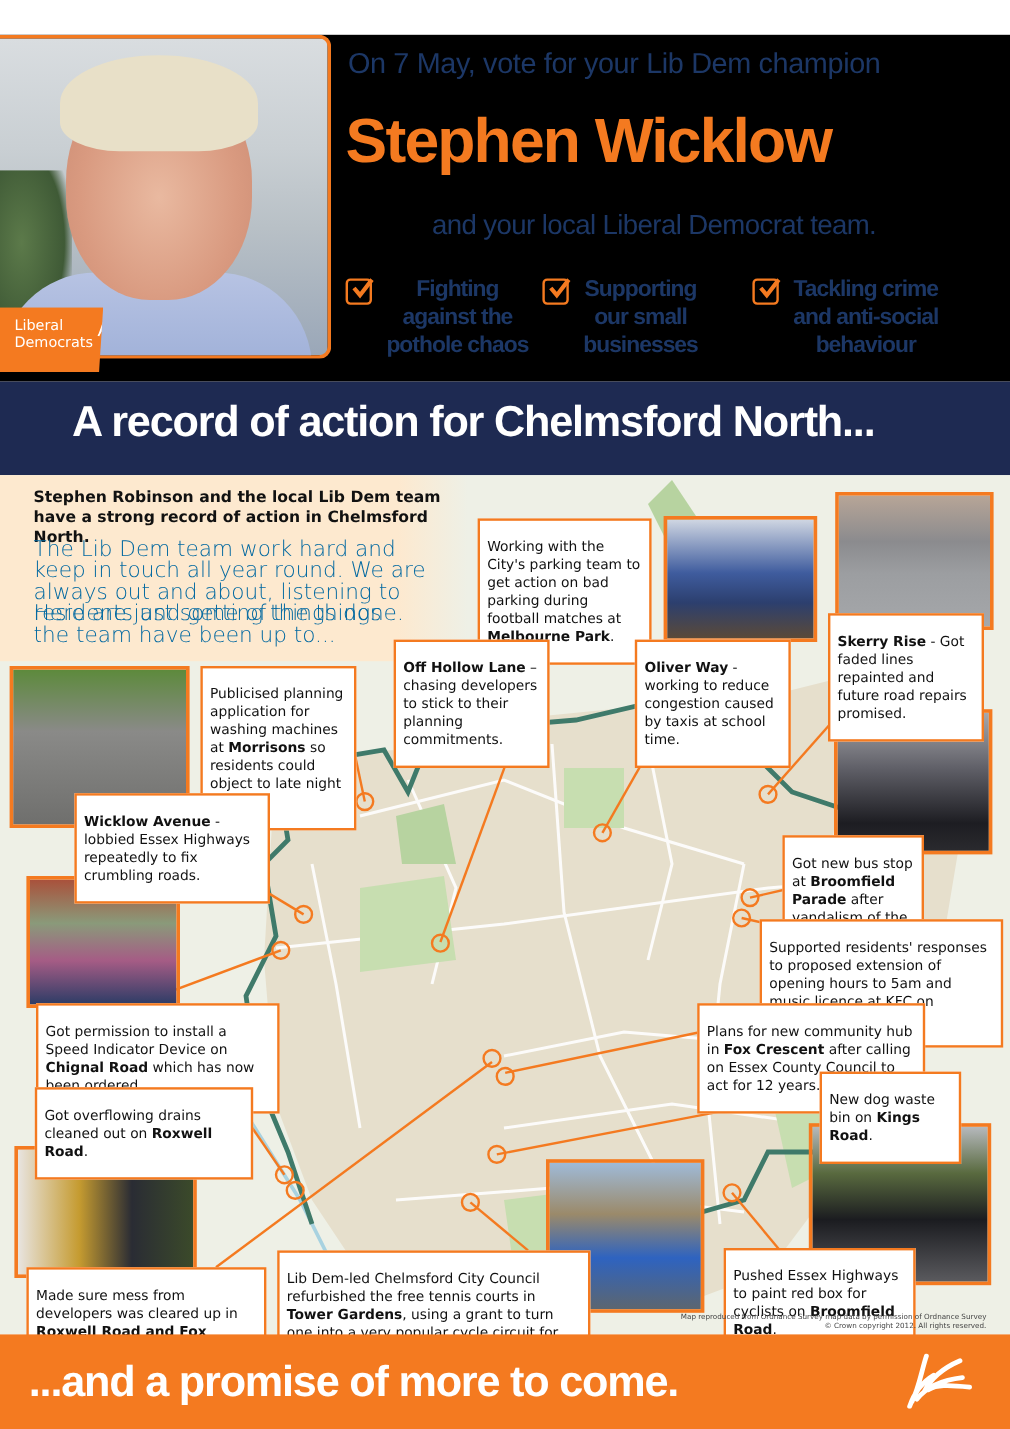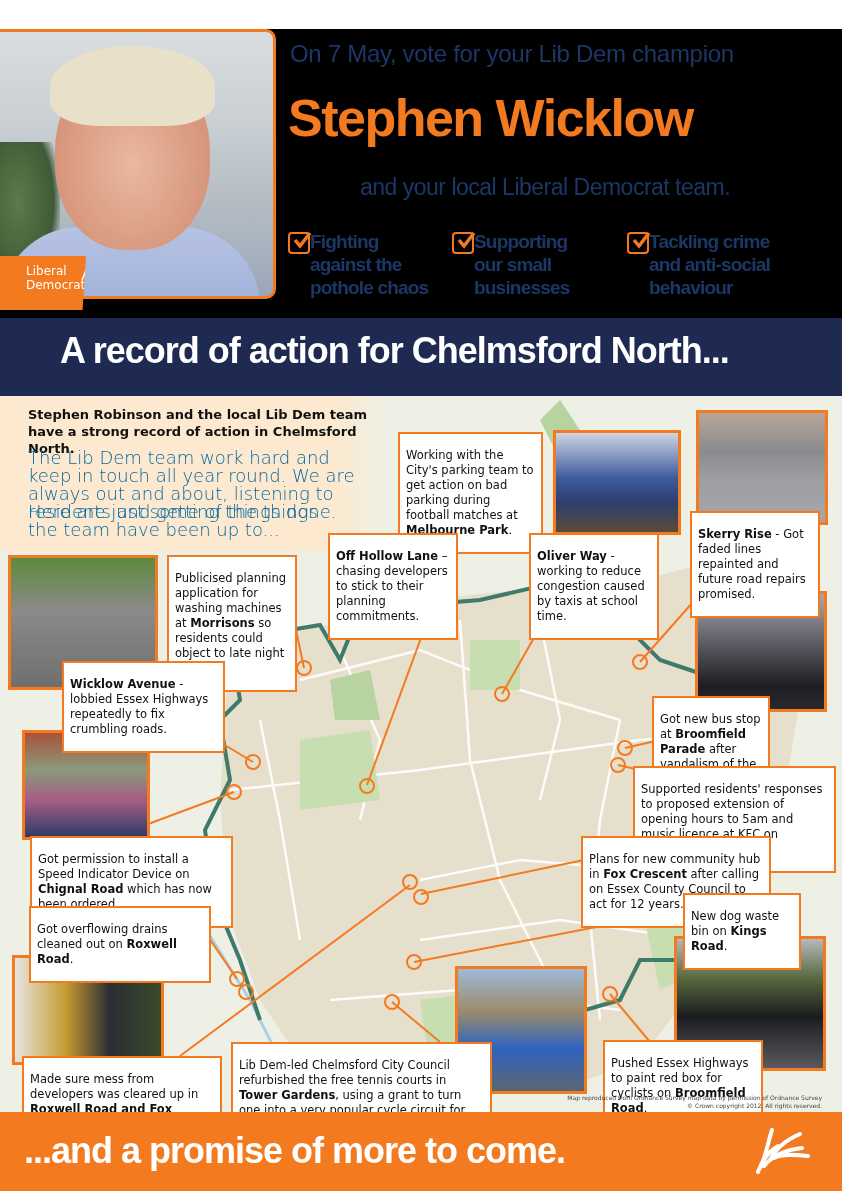--- a/index.html
+++ b/index.html
@@ -7,26 +7,26 @@
   .page { position: absolute; left: 0; top: 0; width: 842px; height: 1191px; }
 
   
   .header { position: absolute; left: 0; top: 29px; width: 842px; height: 289px; background: #000000; }
   .photo-frame { position: absolute; left: 0; top: 29px; width: 276px; height: 270px; border: 3px solid #f47a20; border-left: none; border-top-right-radius: 10px; border-bottom-right-radius: 10px; overflow: hidden;
     background: linear-gradient(180deg, #d9dde0 0%, #c9cfd3 35%, #b8c0c6 60%, #9aa7b8 100%); }
   .photo-tree { position: absolute; left: 0; top: 110px; width: 60px; height: 150px; background: radial-gradient(ellipse at 30% 40%, #5c7a4a 0%, #3f5a36 60%, transparent 75%); }
   .photo-head { position: absolute; left: 55px; top: 28px; width: 155px; height: 190px; border-radius: 48% 48% 45% 45%; background: radial-gradient(ellipse at 50% 55%, #e9b9a0 0%, #d99a80 60%, #c98a72 100%); }
   .photo-hair { position: absolute; left: 50px; top: 14px; width: 165px; height: 80px; border-radius: 50% 50% 30% 30%; background: #e8e0c8; }
   .photo-shirt { position: absolute; left: 0; top: 195px; width: 260px; height: 80px; background: linear-gradient(180deg, #b7c3e3 0%, #9fb0d8 100%); border-top-left-radius: 80px; border-top-right-radius: 80px; }
-  .logo-tab { position: absolute; left: 0; top: 256px; width: 86px; height: 54px; background: #f47a20; color: #fff; padding: 8px 0 0 26px; font-size: 12px; line-height: 14px; clip-path: polygon(0 0, 100% 0, 96% 100%, 0 100%); }
+  .logo-tab { position: absolute; left: 0; top: 256px; width: 86px; height: 54px; background: #f47a20; color: #fff; padding: 8px 0 0 12px; font-size: 12px; line-height: 14px; clip-path: polygon(0 0, 100% 0, 96% 100%, 0 100%); }
   .logo-tab .bird { position: absolute; left: 78px; top: 6px; width: 20px; height: 20px; }
   .tagline1 { position: absolute; left: 290px; top: 40px; font-size: 24px; color: #1c3766; font-family: "Liberation Sans", sans-serif; font-weight: normal; letter-spacing: -0.3px; }
   .cand-name { position: absolute; left: 288px; top: 88px; font-size: 52px; font-weight: bold; color: #f47a20; font-family: "Liberation Sans", sans-serif; letter-spacing: -1.5px; }
   .tagline2 { position: absolute; left: 360px; top: 174px; font-size: 23px; color: #1c3766; font-family: "Liberation Sans", sans-serif; letter-spacing: -0.5px; }
-  .pledge { position: absolute; top: 230px; display: flex; gap: 0; }
+  .pledge { position: absolute; top: 230px; display: flex; gap: 12px; text-align: center; }
   .pledge .tick { width: 22px; height: 22px; border: 2px solid #f47a20; border-radius: 4px; position: relative; flex: none; margin-top: 2px; }
   .pledge .tick svg { position: absolute; left: 2px; top: -4px; }
   .pledge .txt { color: #1c3766; font-weight: bold; font-size: 19px; line-height: 23px; font-family: "Liberation Sans", sans-serif; letter-spacing: -0.8px; }
 
   
   .banner { position: absolute; left: 0; top: 318px; width: 842px; height: 78px; background: #1e2a52; }
   .banner-text { position: absolute; left: 28px; top: 330px; font-size: 36px; font-weight: bold; color: #ffffff; font-family: "Liberation Sans", sans-serif; letter-spacing: -1px; margin-left: 32px; }
 
   
   .map { position: absolute; left: 0; top: 396px; width: 842px; height: 716px; background: #eef0e6; overflow: hidden; }

